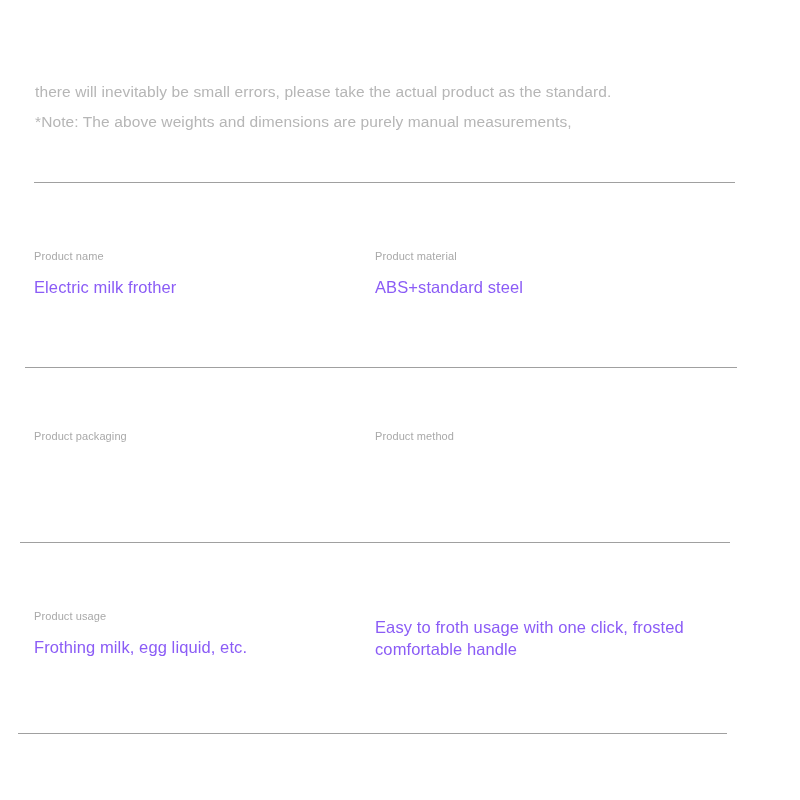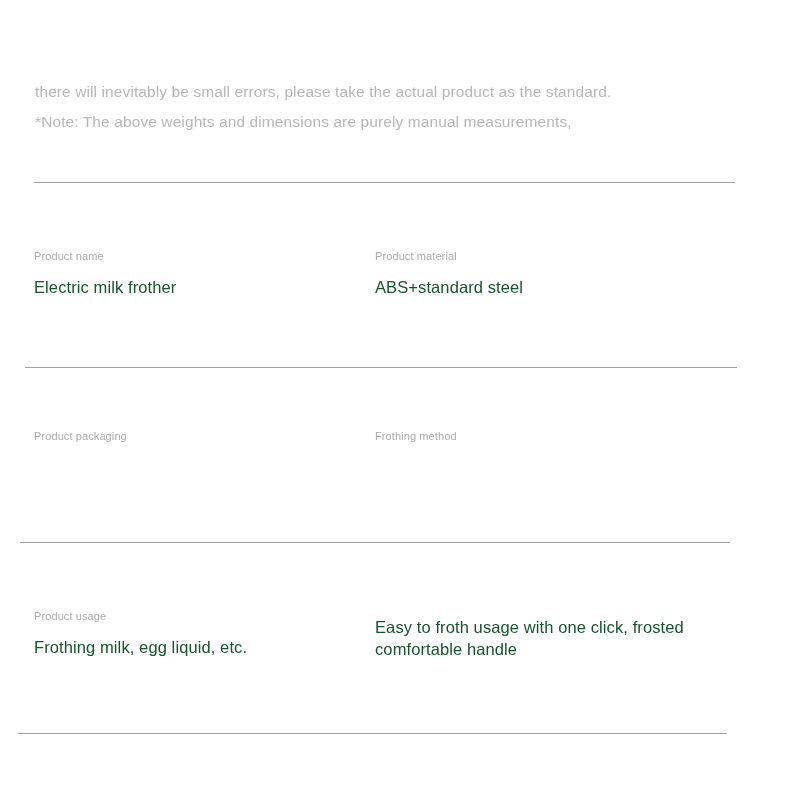--- a/index.html
+++ b/index.html
@@ -73,21 +73,21 @@
     font-size: 11px;
     line-height: 20px;
     font-weight: 400;
     letter-spacing: 0.1px;
     white-space: nowrap;
   }
 
   .spec-value {
     display: block;
     margin-top: 10px;
-    color: #14532d;
+    color: #8b5cf6;
     font-size: 16.5px;
     line-height: 22px;
     font-weight: 400;
     letter-spacing: 0.1px;
   }
   .spec-value.nowrap { white-space: nowrap; }
   .spec-value.wrap   { max-width: 335px; }
 </style>
 </head>
 <body>
@@ -112,21 +112,21 @@
     </div>
   </div>
 
   <div class="divider divider-2"></div>
 
   <div class="spec-row row-2">
     <div class="spec-cell col-left">
       <span class="spec-label">Product packaging</span>
     </div>
     <div class="spec-cell col-right">
-      <span class="spec-label">Frothing method</span>
+      <span class="spec-label">Product method</span>
     </div>
   </div>
 
   <div class="divider divider-3"></div>
 
   <div class="spec-row row-3">
     <div class="spec-cell col-left">
       <span class="spec-label">Product usage</span>
       <span class="spec-value nowrap">Frothing milk, egg liquid, etc.</span>
     </div>

